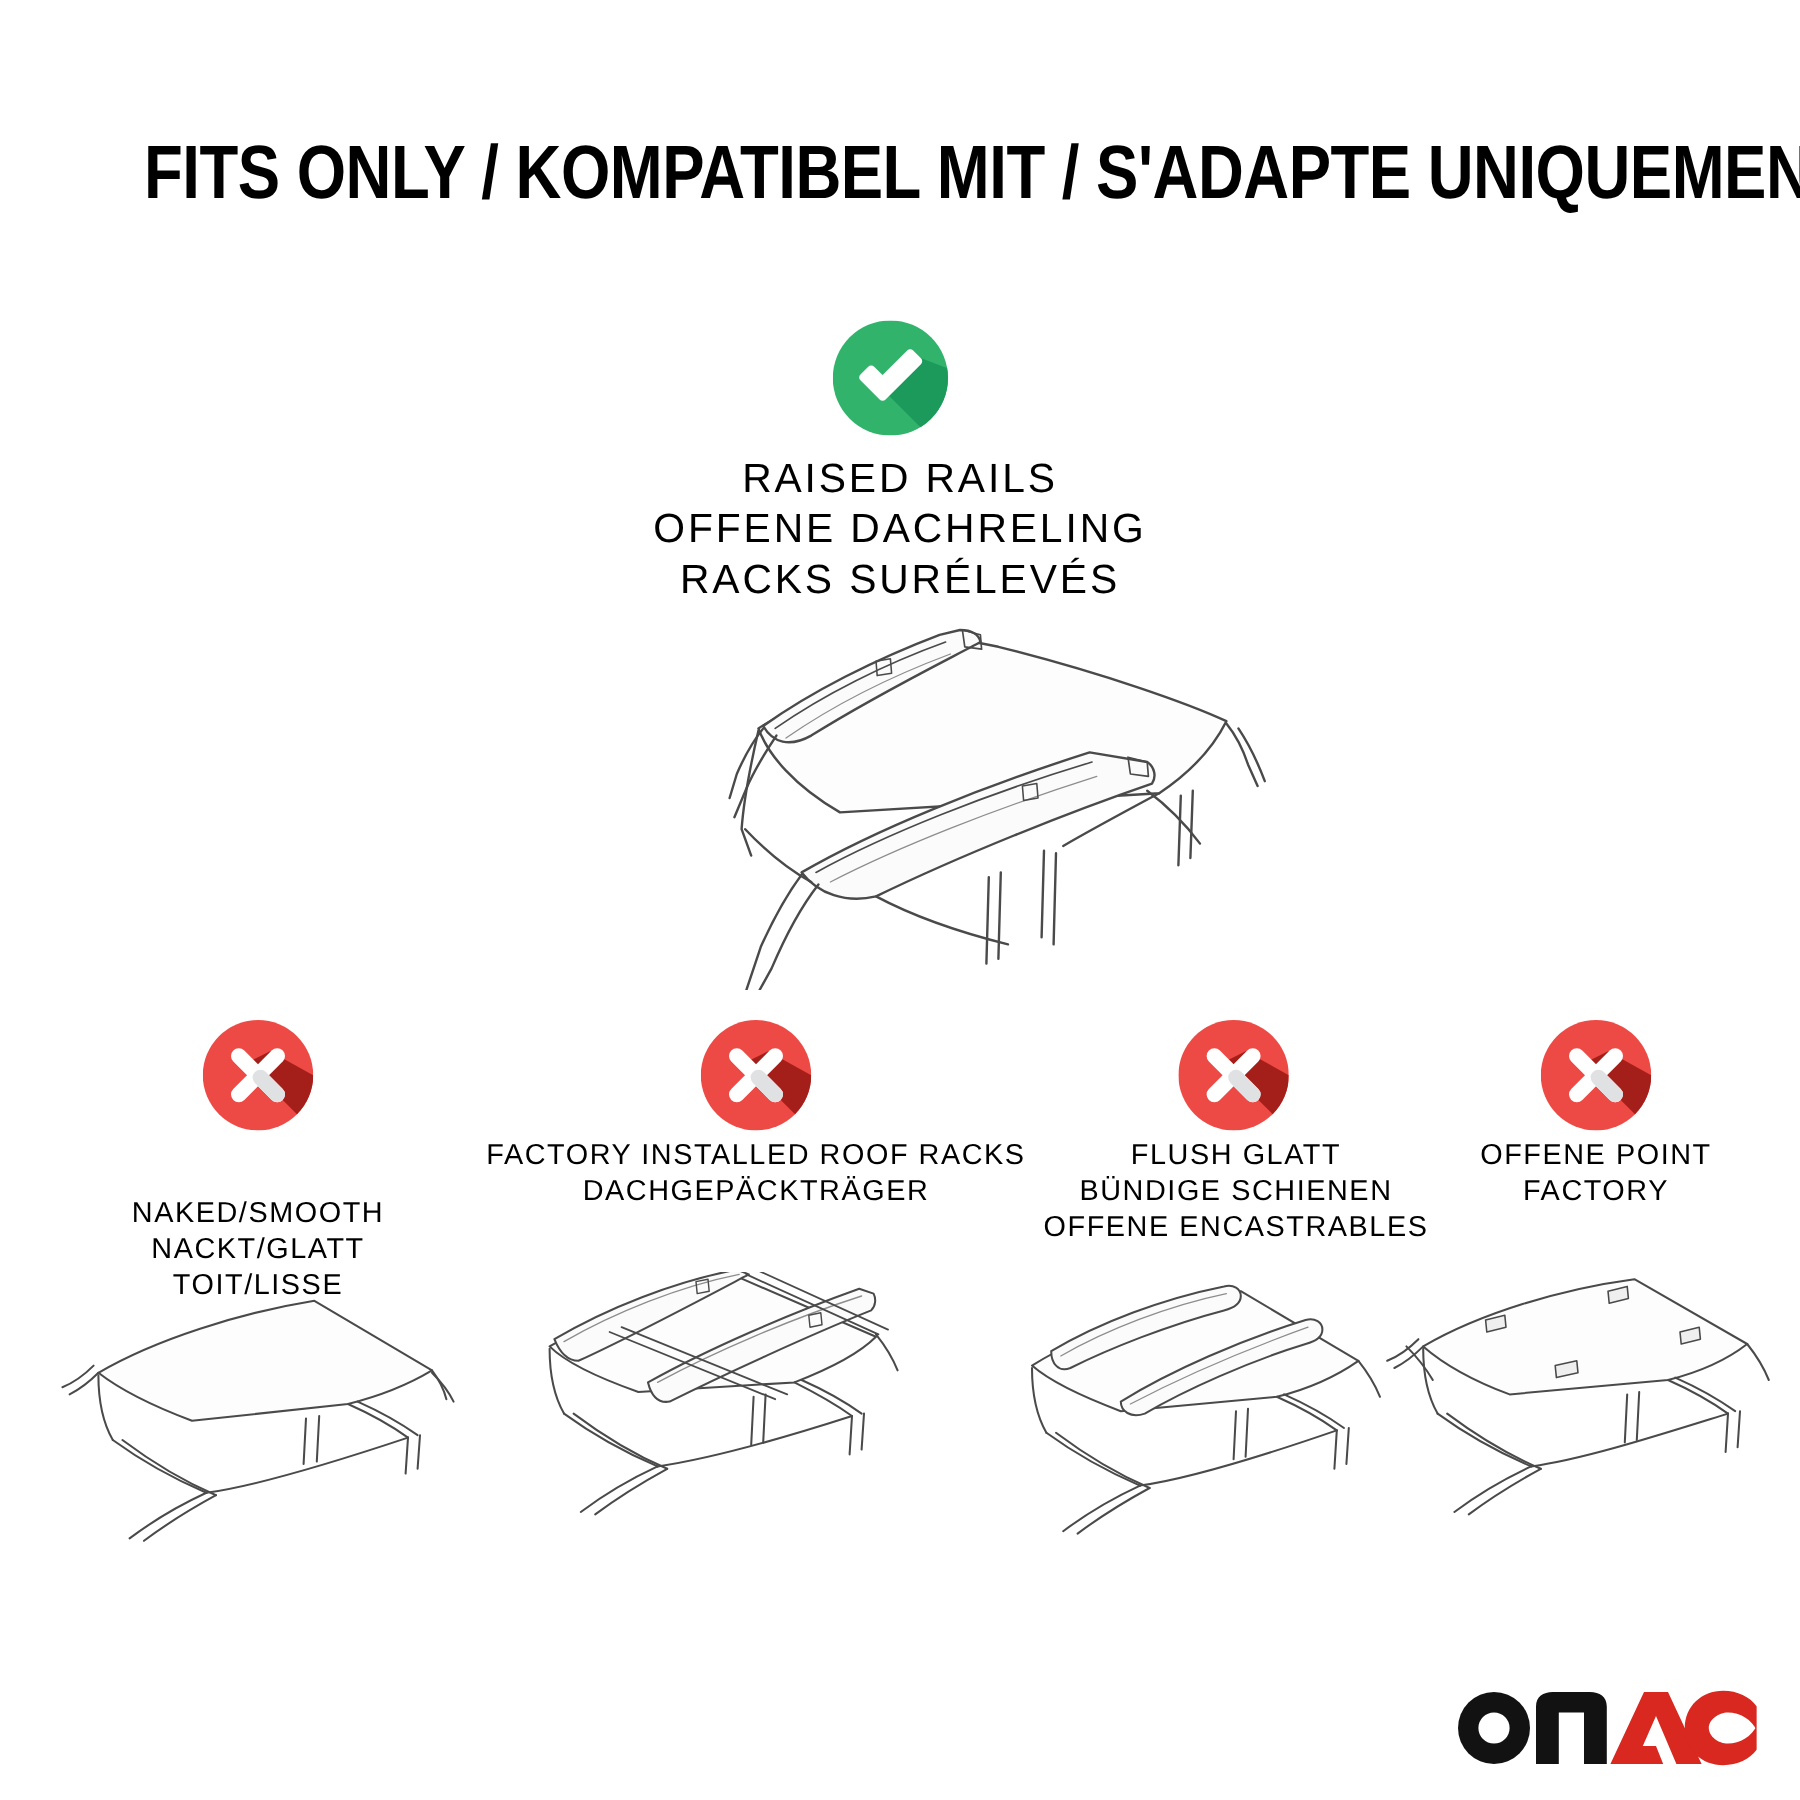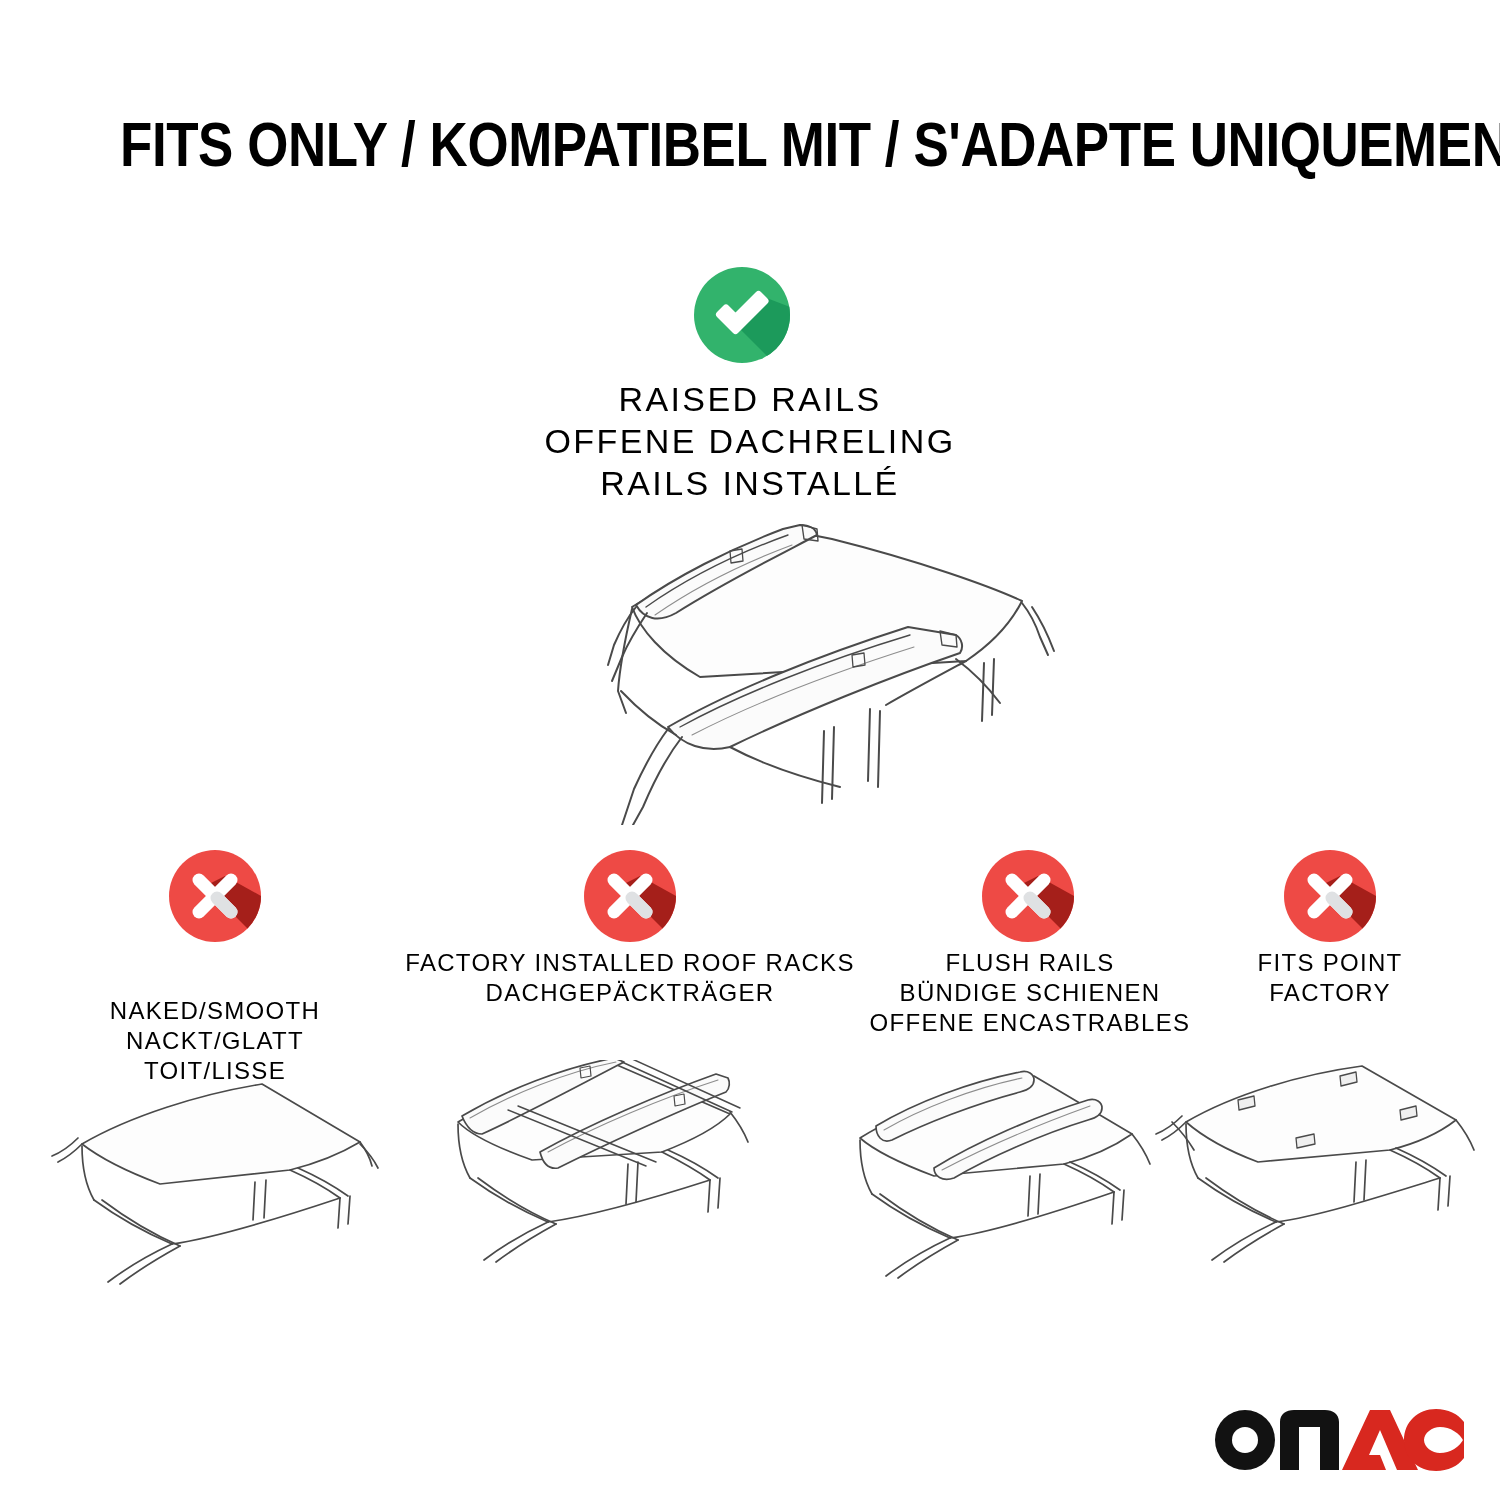--- a/index.html
+++ b/index.html
@@ -114,21 +114,21 @@
     <g clip-path="url(#ccirc)">
       <path d="M38 54 L96 112 L96 40 L70 30 Z" fill="#1c9a5b"></path>
     </g>
     <path d="M25.5 47.5 L32.0 41.0 L41.5 50.5 L64.5 27.5 L71.0 34.0 L41.5 63.5 Z" fill="#ffffff" stroke="#ffffff" stroke-width="7" stroke-linejoin="round" stroke-linecap="round"></path>
   </svg>
 </div>
 
 <div class="hero-text lbl">
   <div>RAISED RAILS</div>
   <div>OFFENE DACHRELING</div>
-  <div>RAILS INSTALLÉ</div>
+  <div>RACKS SURÉLEVÉS</div>
 </div>
 
 <div class="hero-art">
   <svg viewBox="0 0 700 330" width="700" height="330">
     <g fill="none" stroke="#4a4a4a" stroke-width="2" stroke-linecap="round" stroke-linejoin="round">
 
       <path d="M232 112 C300 70 360 46 392 36 L432 44 C520 66 592 92 622 106
                C612 126 596 146 566 166 L300 182 C262 160 240 134 232 112 Z" fill="#fdfdfd"></path>
 
       <path d="M236 110 C275 82 330 54 383 34 L400 30 C410 30 416 34 417 40
@@ -231,21 +231,21 @@
         <path d="M36 36 L92 92 L92 46 L56 26 Z" fill="#a51f1a"></path>
       </g>
       <g stroke-linecap="round">
         <path d="M30 30 L62 62" stroke="#ffffff" stroke-width="13"></path>
         <path d="M62 30 L30 62" stroke="#ffffff" stroke-width="13"></path>
         <path d="M48 48 L62 62" stroke="#dfe1e3" stroke-width="13"></path>
       </g>
     </svg>
   </div>
   <div class="cap lbl" style="left:0px; width:400px;">
-    <div>FLUSH RAILS</div>
+    <div>FLUSH GLATT</div>
     <div>BÜNDIGE SCHIENEN</div>
     <div>OFFENE ENCASTRABLES</div>
   </div>
 </div>
 
 <div class="cell" style="left:1160px; width:340px;">
   <div class="x-icon" style="left:124px;">
     <svg viewBox="0 0 92 92" width="92" height="92">
       <defs>
           <clipPath id="xc4">
@@ -257,21 +257,21 @@
         <path d="M36 36 L92 92 L92 46 L56 26 Z" fill="#a51f1a"></path>
       </g>
       <g stroke-linecap="round">
         <path d="M30 30 L62 62" stroke="#ffffff" stroke-width="13"></path>
         <path d="M62 30 L30 62" stroke="#ffffff" stroke-width="13"></path>
         <path d="M48 48 L62 62" stroke="#dfe1e3" stroke-width="13"></path>
       </g>
     </svg>
   </div>
   <div class="cap lbl" style="left:0px; width:340px;">
-    <div>FITS POINT</div>
+    <div>OFFENE POINT</div>
     <div>FACTORY</div>
   </div>
 </div>
 
 <div class="art" style="left:40px; top:1060px; width:380px;">
   <svg viewBox="0 0 380 230" width="380" height="230">
     <g fill="none" stroke="#4a4a4a" stroke-width="1.7" stroke-linecap="round" stroke-linejoin="round">
       <path d="M42 84 C90 56 160 34 222 24 L320 82 C300 94 274 104 250 110 L120 124 C88 112 60 98 42 84 Z" fill="#fdfdfd"></path>
       <path d="M42 84 C34 92 26 98 18 102"></path>
       <path d="M38 78 C30 86 22 92 12 96"></path>

